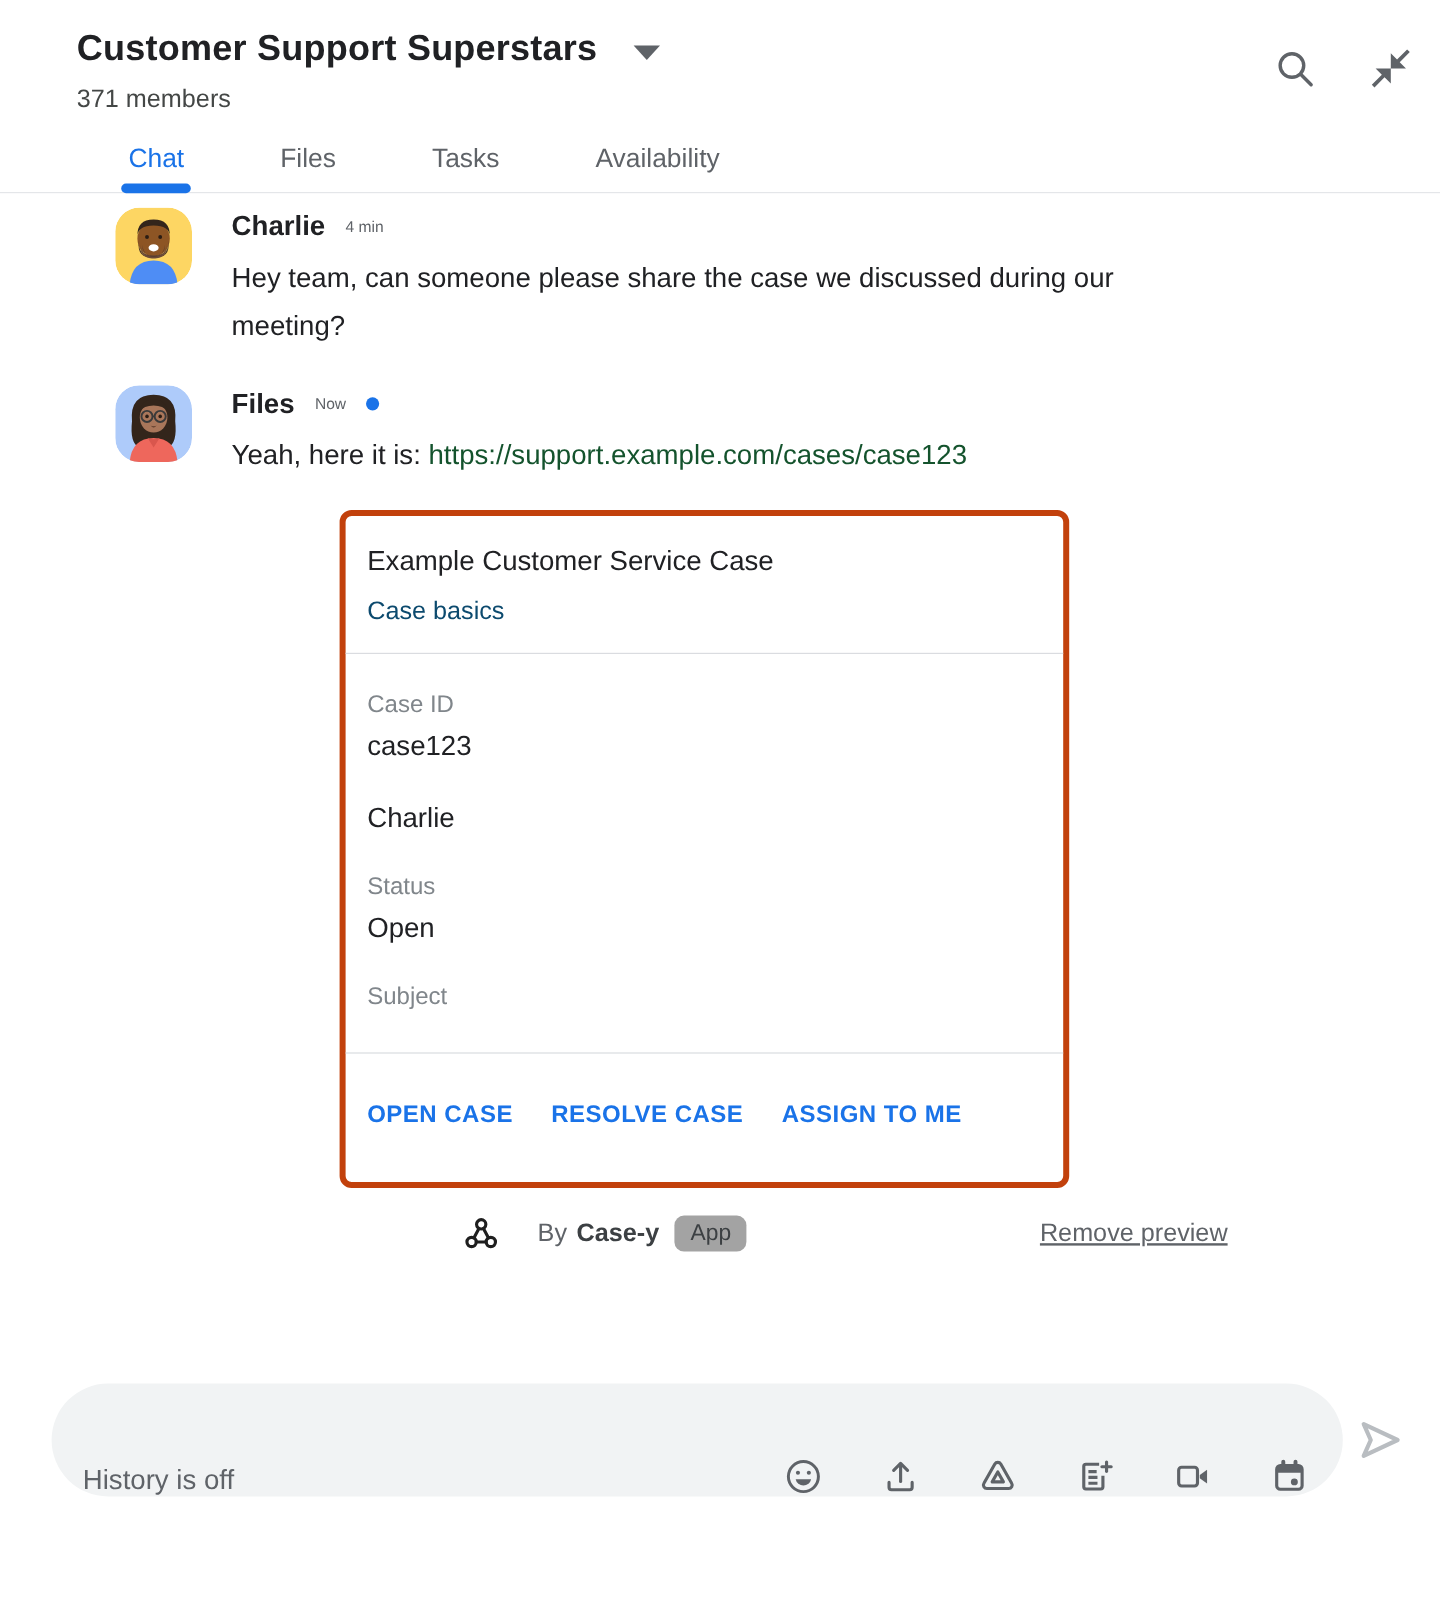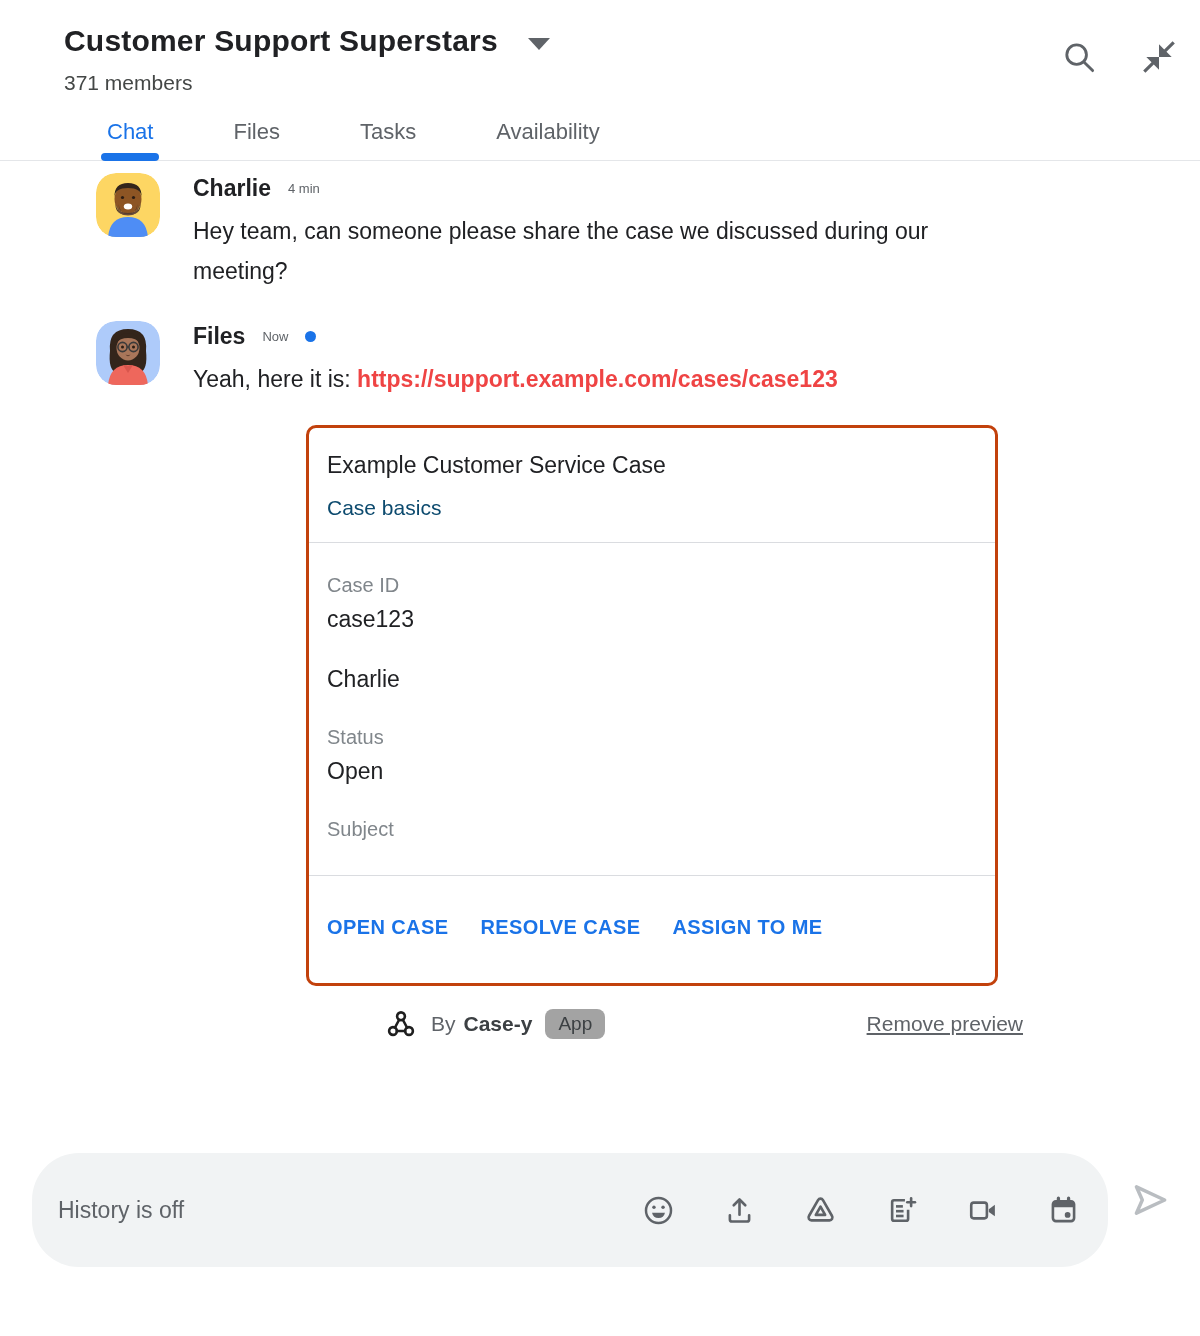--- a/index.html
+++ b/index.html
@@ -30,43 +30,43 @@
   .msg { display:flex; margin-left:96px; }
   .msg + .msg { margin-top:30px; }
   .avatar { width:64px; height:64px; border-radius:20px; overflow:hidden; flex:none; }
   .avatar svg { width:100%; height:100%; display:block; }
   .msg-body { margin-left:33px; flex:1; min-width:0; }
   .msg-head { display:flex; align-items:center; gap:17px; padding-top:2px; }
   .author { font-size:23px; font-weight:700; color:#202124; }
   .time { font-size:13px; color:#5f6368; }
   .presence-dot { width:11px; height:11px; border-radius:50%; background:#1a73e8; }
   .msg-text { font-size:23px; line-height:40px; margin-top:9px; max-width:800px; color:#202124; }
-  .msg-text a { color:#ef4444; text-decoration:none;font-weight:bold; }
-  
-  .card { width:692px; margin:26px 0 0 113px; border:3px solid #c2410c; border-radius:10px; background:#fff; }
+  .msg-text a { color:#14532d; text-decoration:none; }
+  
+  .card { width:608px; margin:26px 0 0 90px; border:5px solid #c2410c; border-radius:10px; background:#fff; }
   .card-header { padding:24px 18px 22px; }
   .card-title { font-size:23px; color:#202124; }
   .card-subtitle { font-size:21px; color:#0c4a6e; margin-top:17px; }
   .divider { border-top:1px solid #dadce0; }
   .card-fields { padding:30px 18px 2px; }
   .field { margin-bottom:32px; }
   .field-label { font-size:20px; line-height:24px; color:#80868b; }
   .field-value { font-size:23px; line-height:28px; color:#202124; margin-top:8px; }
   .card-actions { padding:40px 18px 44px; display:flex; gap:32px;align-items:flex-end; }
   .card-action { font-size:20px; font-weight:700; letter-spacing:.4px; color:#1a73e8; cursor:pointer; background:none; border:none; font-family:inherit; }
   
   .attribution { width:637px; margin:23px 0 0 193px; display:flex; align-items:center; }
   .webhook-icon { width:30px; height:30px; flex:none; }
   .webhook-icon svg { width:100%; height:100%; }
-  .attr-by { font-size:21px; color:#5f6368; margin-left:15px; }
+  .attr-by { font-size:21px; color:#5f6368; margin-left:32px; }
   .attr-app-name { font-size:21px; font-weight:700; color:#3c4043; margin-left:8px; }
   .app-badge { margin-left:13px; background:#a3a3a3; color:#3c4043; font-size:19px; padding:4px 13px; border-radius:8px; }
   .remove-link { margin-left:auto; font-size:21px; color:#5f6368; text-decoration:underline; cursor:pointer; }
   
-  .composer { position:absolute; left:32px; top:1153px; width:1076px; height:114px; background:#f1f3f4; border-radius:47px; display:flex; align-items:center; padding:0 28px 0 26px; }
+  .composer { position:absolute; left:43px; top:1153px; width:1076px; height:94px; background:#f1f3f4; border-radius:47px; display:flex; align-items:flex-end; padding:0 28px 0 26px; }
   .composer-input { flex:1; border:none; background:transparent; outline:none; font-family:inherit; font-size:23px; color:#202124; min-width:0; }
   .composer-input::placeholder { color:#5f6368; opacity:1; }
   .composer-icons { display:flex; align-items:center; gap:48px; }
   .cicon { width:33px; height:33px; cursor:pointer; }
   .cicon svg { width:100%; height:100%; }
   .send-btn { position:absolute; left:1128px; top:1178px; width:44px; height:44px; cursor:pointer; }
   .send-btn svg { width:100%; height:100%; }
 </style>
 </head>
 <body>

